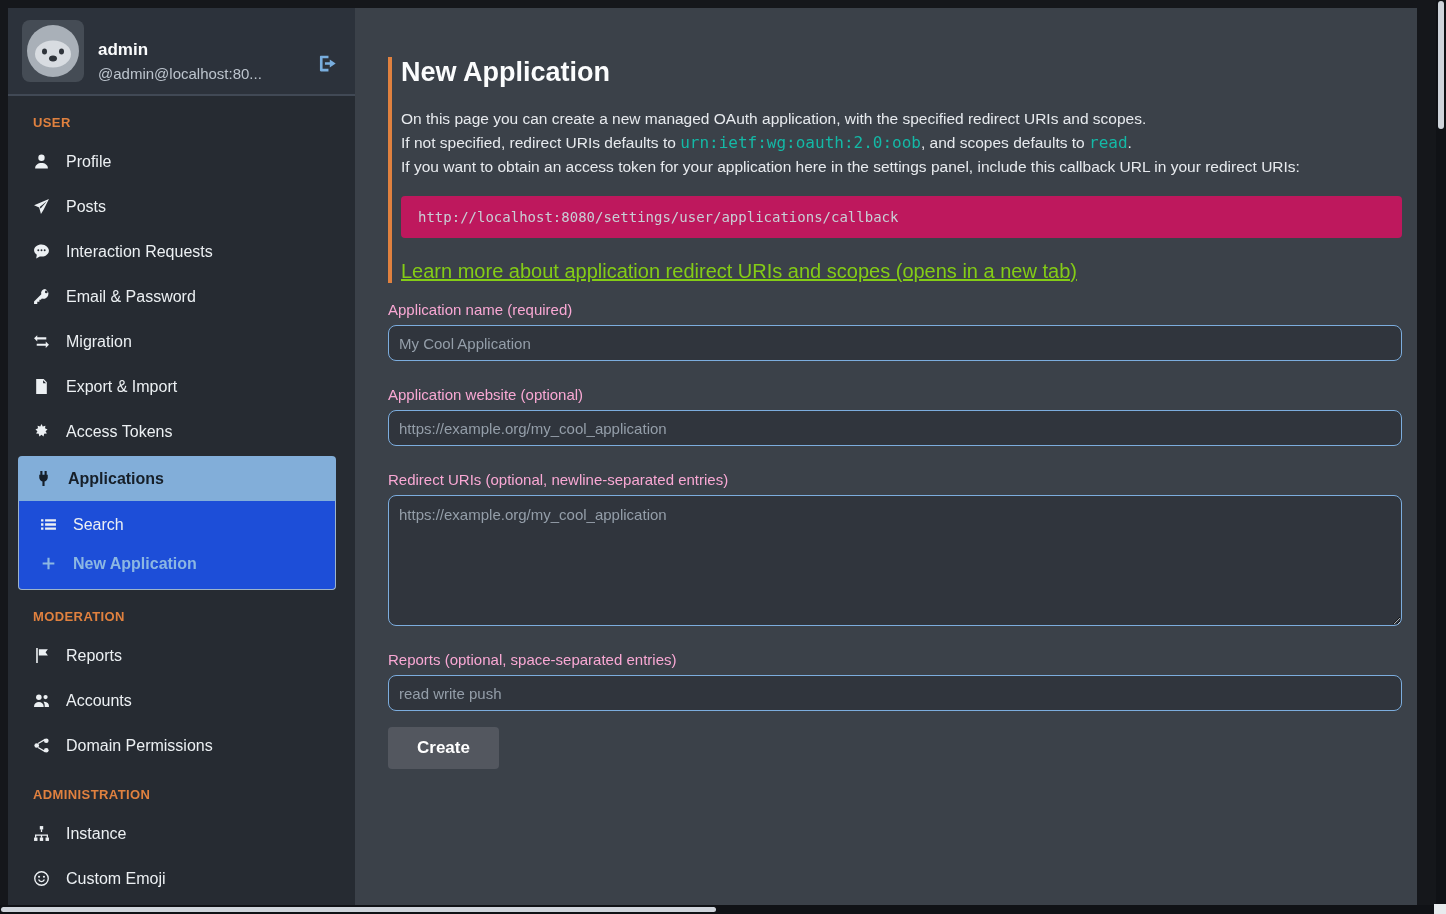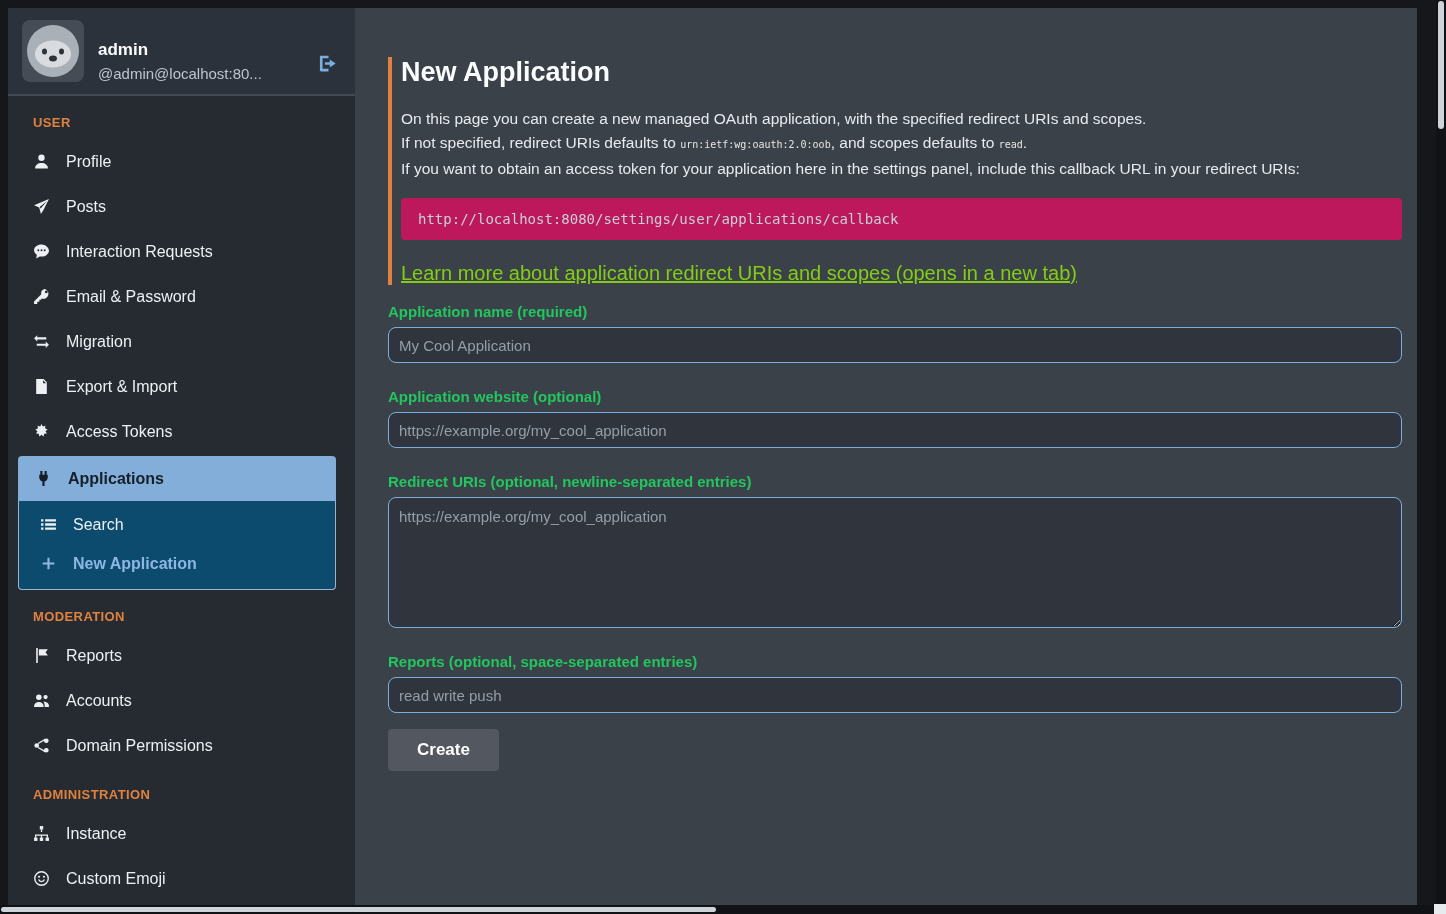--- a/index.html
+++ b/index.html
@@ -48,46 +48,46 @@
   }
   .nav-item .icon { width: 17px; height: 17px; display: flex; flex-shrink: 0; }
   .nav-item .icon svg { width: 100%; height: 100%; fill: currentColor; }
   .nav-item.selected {
     background: #82aed9; color: #161f29; font-weight: bold;
     margin: 2px 19px 0 10px; padding-left: 17px;
     border-radius: 4px 4px 0 0;
   }
   .submenu {
     margin: 0 19px 0 10px;
-    background: #0c4a6e;
+    background: #1d4ed8;
     border: 1px solid #9db4ca; border-top: none;
     border-radius: 0 0 4px 4px;
     padding: 4px 0 6px 0;
   }
   .submenu .nav-item { padding: 10px 16px 10px 21px; }
   .submenu .nav-item.active-sub { color: #8cb7e2; font-weight: bold; }
 
   
   .main {
     flex: 1; background: #3b4149; height: 897px;
     padding: 49px 15px 0 33px; overflow: hidden;
   }
   .info-block { border-left: 4px solid #e0813f; padding-left: 9px; margin-bottom: 18px; }
   h1.page-title { font-size: 27px; color: #fbfcfd; margin-bottom: 19px; }
   .info-block p { font-size: 15.5px; line-height: 24px; color: #e7eaee; }
-  code.inline { font-family: "DejaVu Sans Mono", monospace; font-size: 10px; color: #e5e5e5; }
+  code.inline { font-family: "DejaVu Sans Mono", monospace; font-size: 16px; color: #14b8a6; }
   .code-block {
     background: #be185d; border-radius: 4px;
     padding: 13px 17px; margin: 17px 0 22px 0;
     font-family: "DejaVu Sans Mono", monospace; font-size: 14px; color: #c9cfd6;
   }
   a.learn-link { color: #84cc16; font-size: 20px; text-decoration: underline; }
 
   .field { margin-bottom: 25px; }
-  .form-label { display: block; font-weight: bold; font-size: 15px; color: #22c55e; margin-bottom: 7px; }
+  .form-label { display: block; font-weight: normal; font-size: 15px; color: #f9a8d4; margin-bottom: 7px; }
   .text-input {
     display: block; width: 100%;
     background: #30353d; border: 1px solid #7cadde; border-radius: 8px;
     height: 36px; padding: 0 10px;
     font-size: 15px; color: #e9ecef;
     font-family: "Liberation Sans", sans-serif;
     outline: none;
   }
   .text-input::placeholder { color: #949ea9; opacity: 1; }
   textarea.text-input { height: 131px; padding: 8px 10px; resize: vertical; line-height: 22px; }

